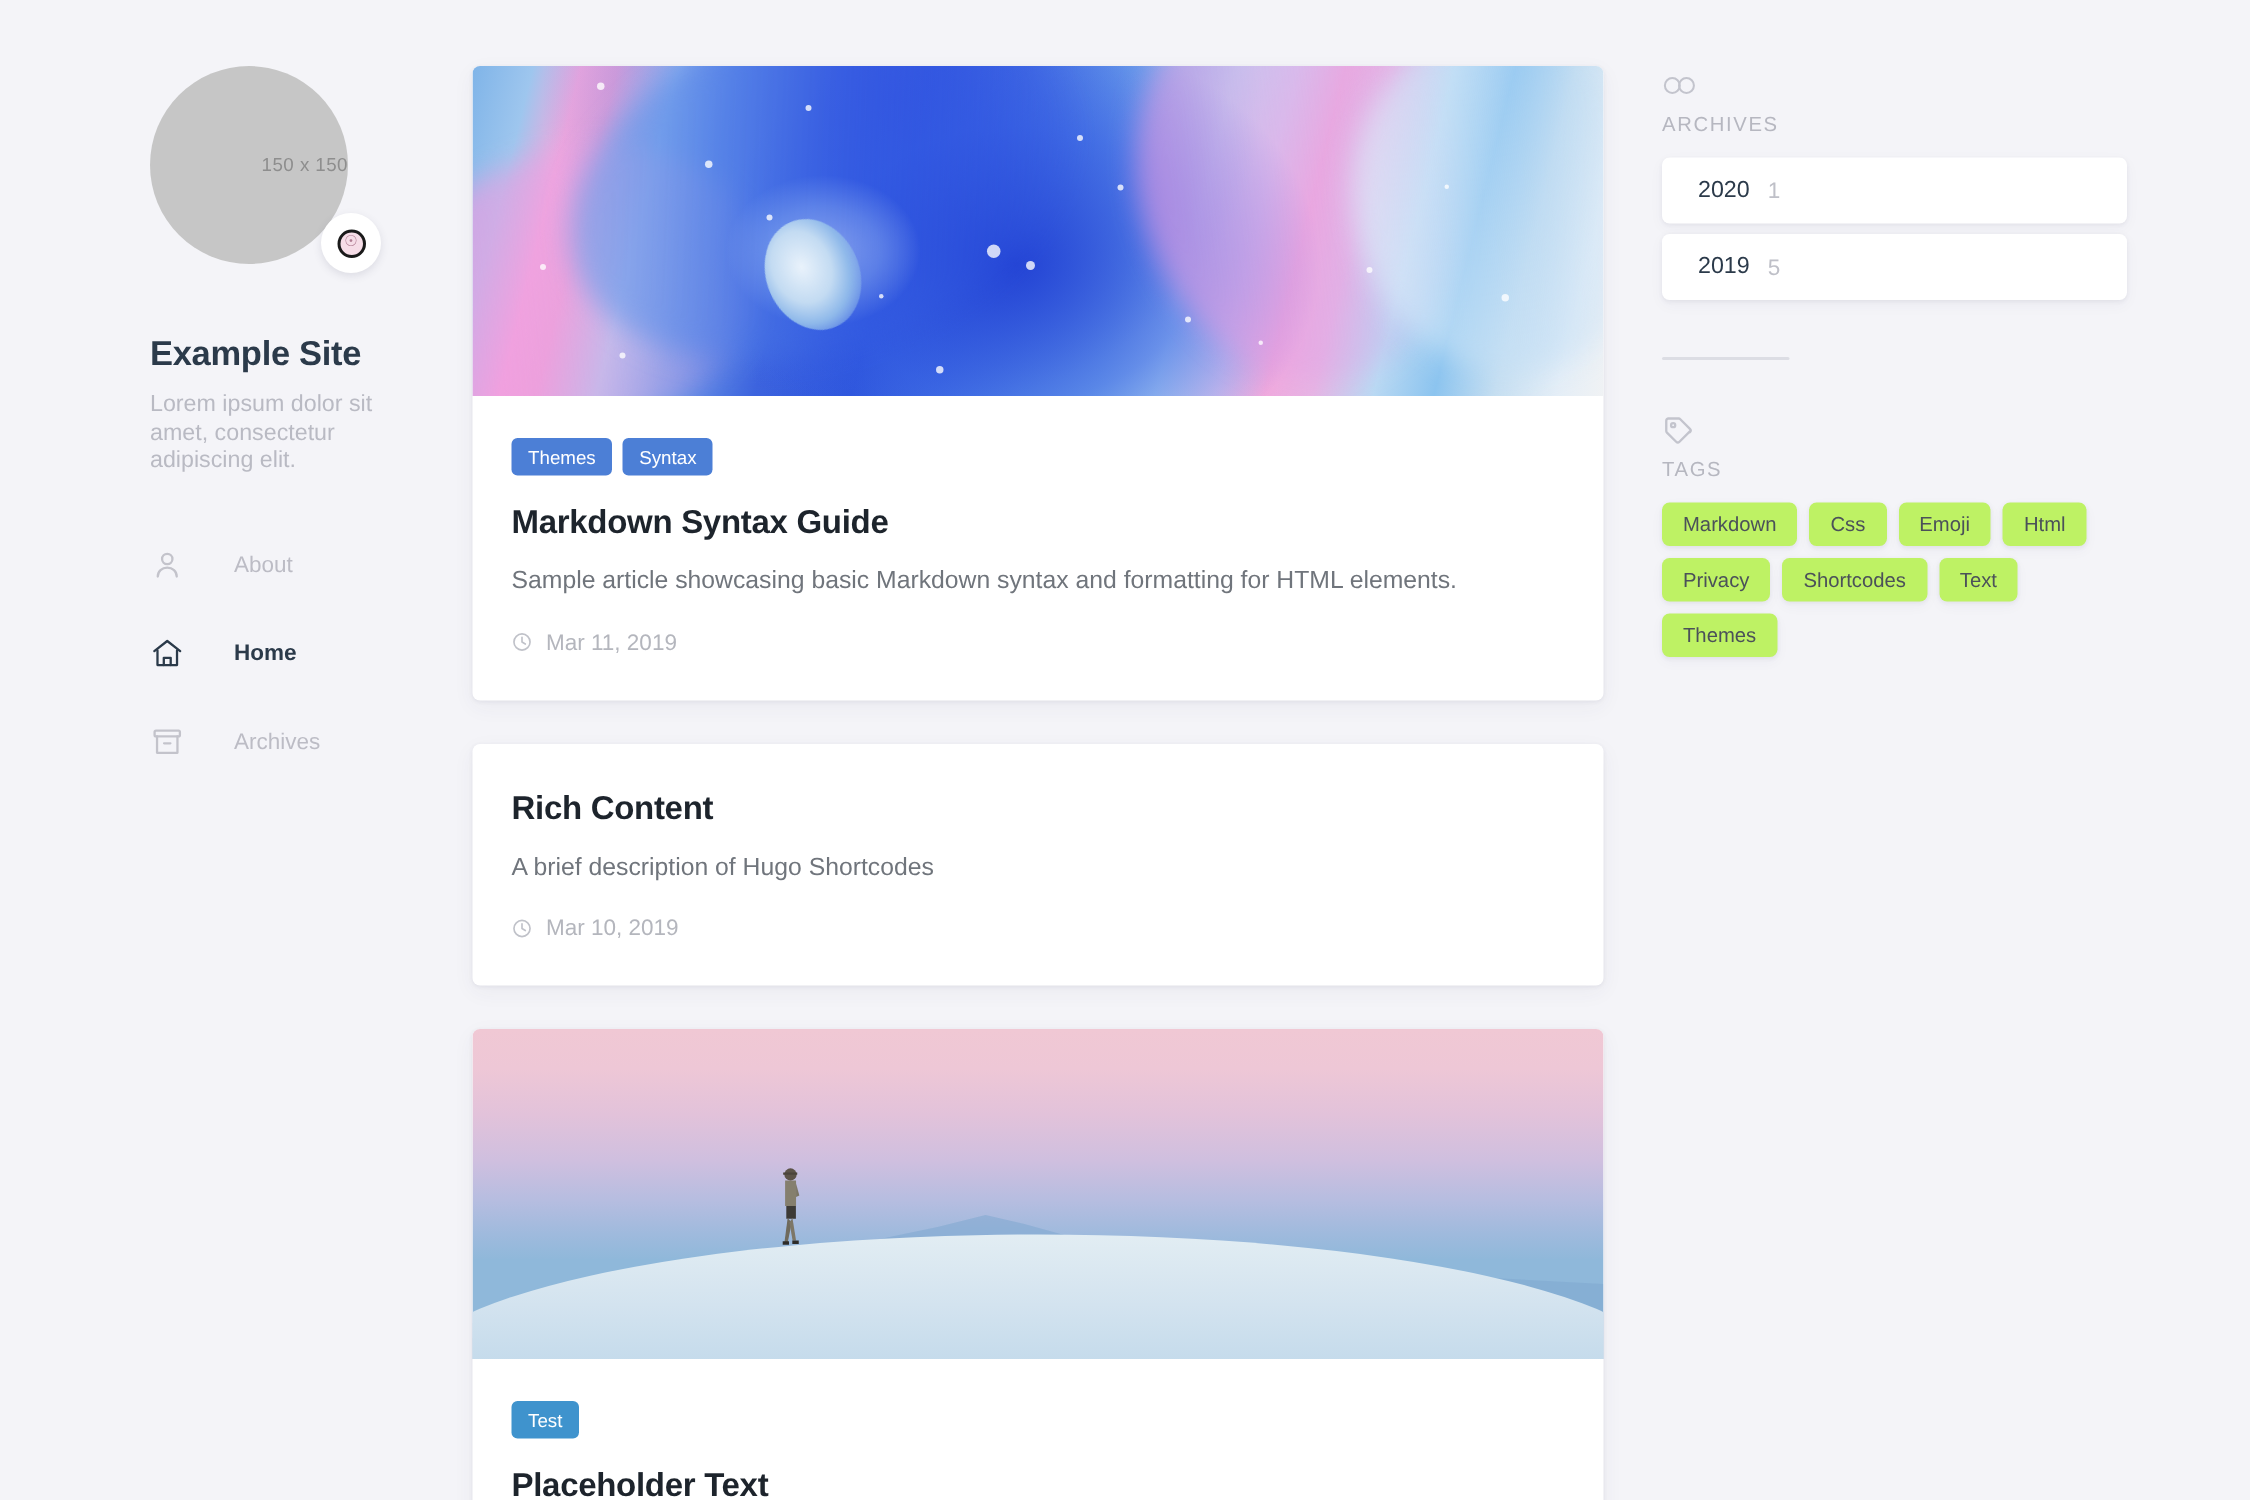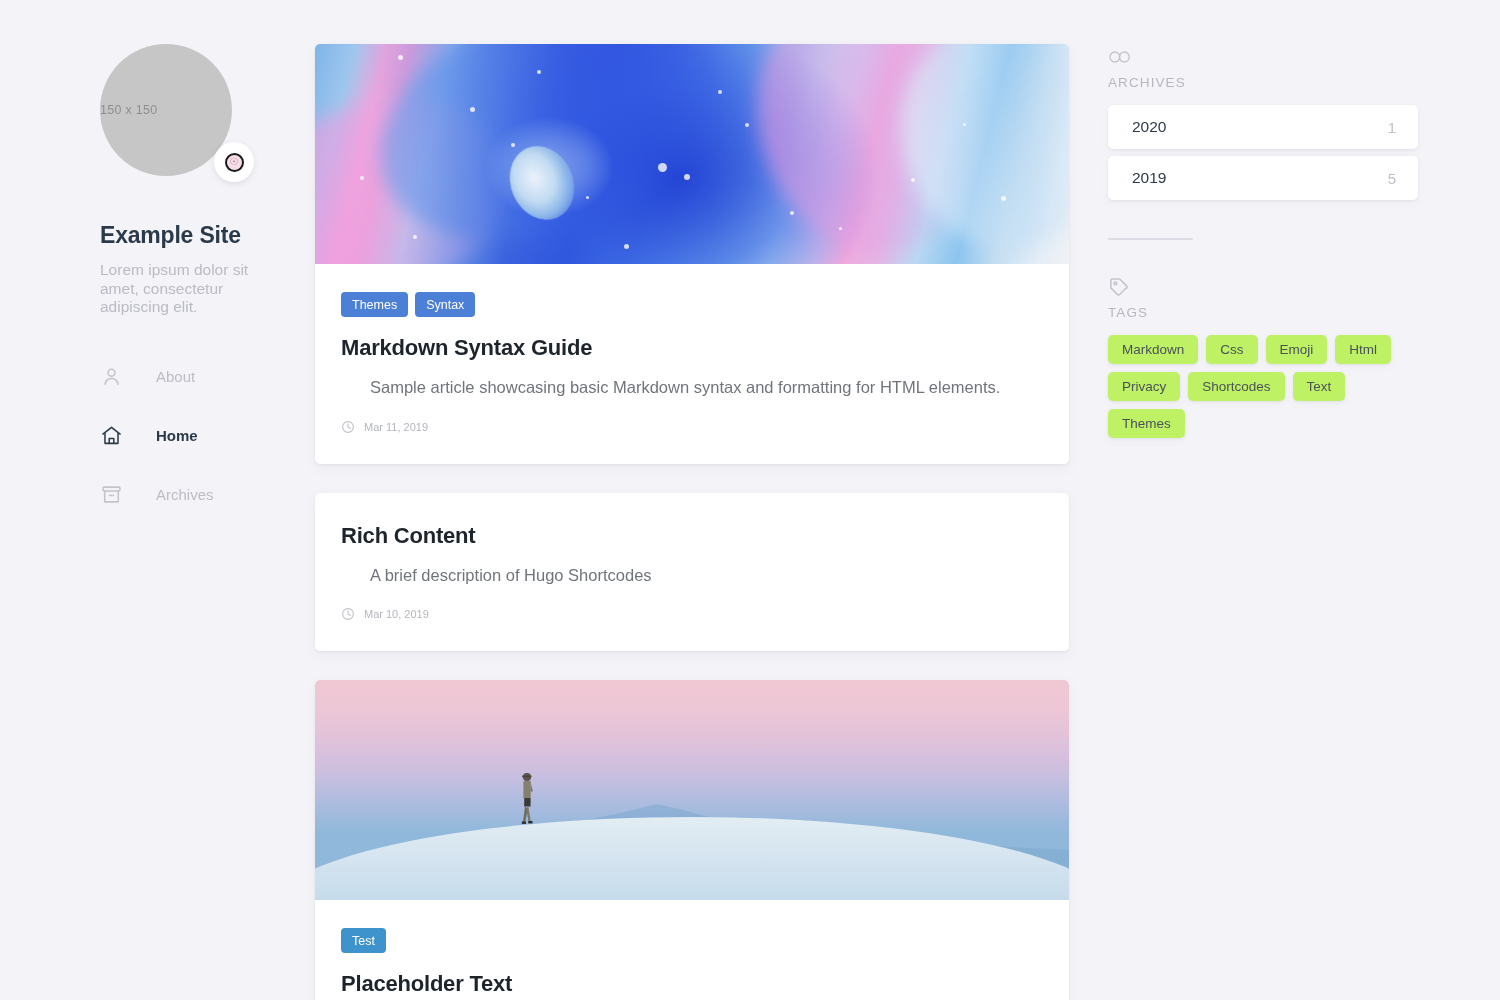--- a/index.html
+++ b/index.html
@@ -37,21 +37,21 @@
     height: 132px;
   }
 
   .avatar {
     width: 132px;
     height: 132px;
     border-radius: 50%;
     background: #c6c6c6;
     display: flex;
     align-items: center;
-    justify-content: flex-start;
+    justify-content: flex-end;
     color: #8e8e8e;
     font-size: 12.5px;
     letter-spacing: .3px;
   }
 
   .avatar-badge {
     position: absolute;
     right: -22px;
     bottom: -6px;
     width: 40px;
@@ -284,28 +284,27 @@
     letter-spacing: -.2px;
     line-height: 1.2;
     cursor: pointer;
   }
 
   .post-summary {
     margin-top: 15px;
     font-size: 16.5px;
     color: #70757c;
     line-height: 1.35;
-    margin-left: 29px;
   }
 
   .post-meta {
     margin-top: 21px;
     display: flex;
     align-items: center;
-    font-size: 11px;
+    font-size: 15px;
     color: #b4b6bd;
   }
   .post-meta .clock { margin-right: 9px; display:flex; }
 
   .card-body.no-hero { padding-top: 30px; }
 
   
   .right-sidebar {
     position: absolute;
     left: 1108px;
@@ -325,21 +324,20 @@
     font-size: 13.5px;
     letter-spacing: 1.1px;
     color: #b6b7c0;
   }
 
   .archive-list { margin-top: 15px; }
 
   .archive-item {
     display: flex;
     align-items: center;
-    justify-content: space-between;
     height: 44px;
     background: #ffffff;
     border-radius: 5px;
     padding: 0 22px 0 24px;
     margin-bottom: 7px;
     box-shadow: 0 1px 3px rgba(60,60,90,.07), 0 3px 10px rgba(60,60,90,.04);
     cursor: pointer;
     gap: 12px;
   }
   .archive-name { font-size: 15.5px; color: #2b3a4a; }

